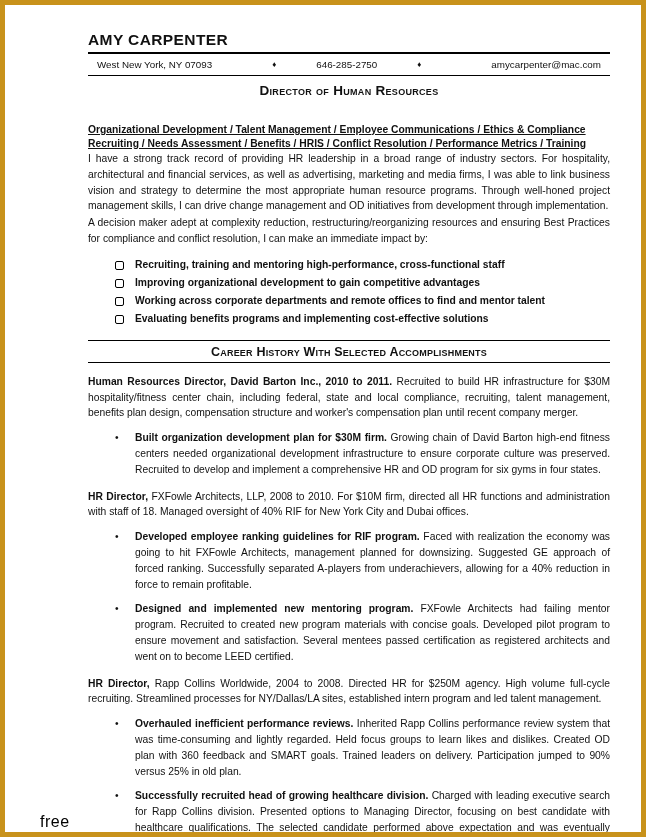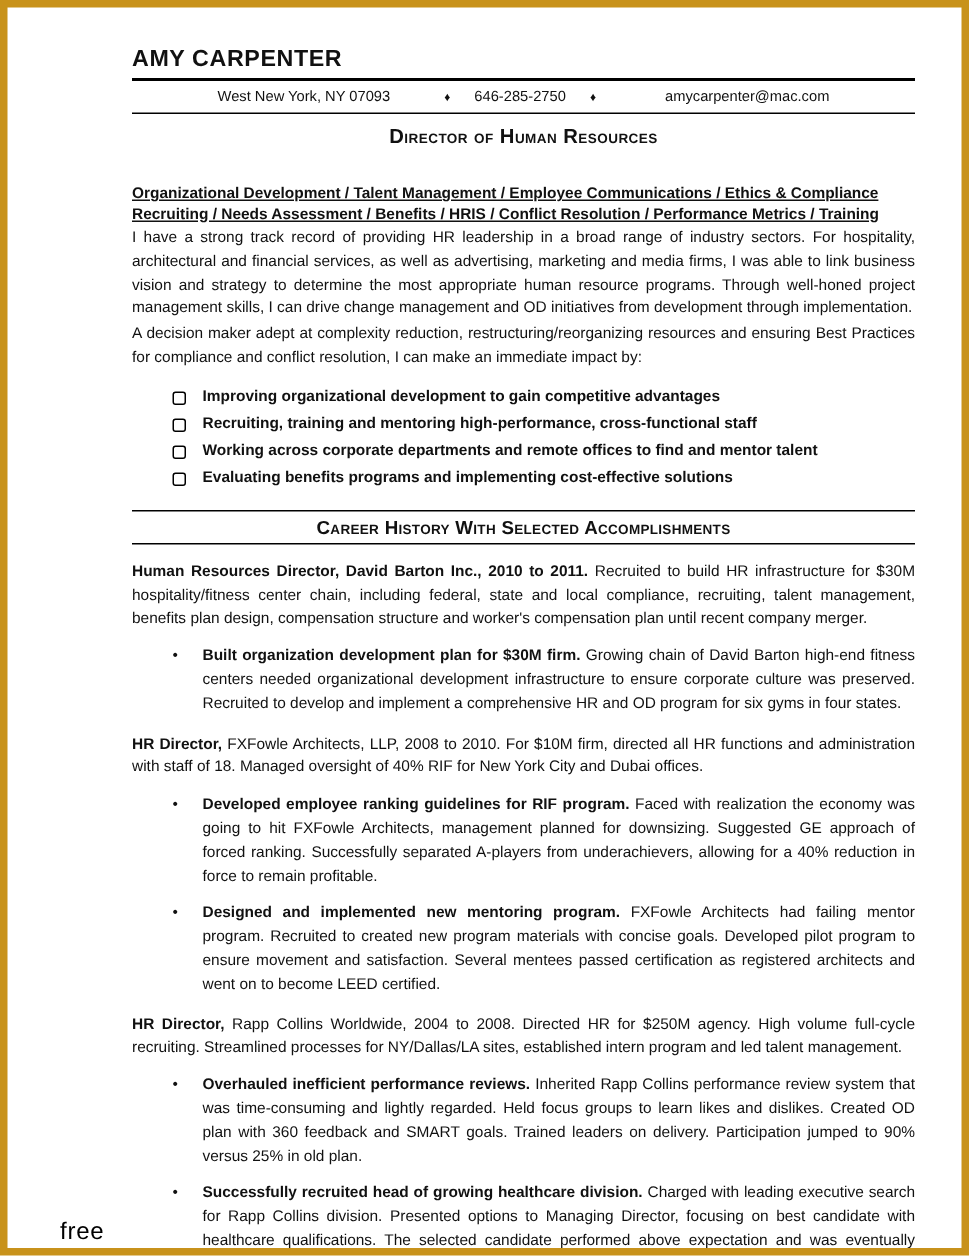--- a/index.html
+++ b/index.html
@@ -24,21 +24,21 @@
   
   .name {
     margin-top: 26px;
     font-size: 15.5px; font-weight: bold; letter-spacing: 0.4px;
   }
   .thick-rule { border-top: 2.5px solid #000; margin-top: 3px; }
   .thin-rule  { border-top: 1.2px solid #000; margin-top: 5px; }
   .contact {
     margin-top: 5px;
     font-size: 9.8px;
-    display: flex; justify-content: center; align-items: center;
+    display: flex; justify-content: center; align-items: center; gap: 24px;
   }
   .diamond { font-size: 8px; }
   .d1 { margin: 0 16px 0 36px; }
   .d2 { margin: 0 46px 0 16px; }
   .doc-title {
     margin-top: 7px;
     text-align: center;
     font-weight: bold;
     font-variant: small-caps;
     font-size: 13.5px;
@@ -127,25 +127,25 @@
       <div>Organizational Development / Talent Management / Employee Communications / Ethics &amp; Compliance</div>
       <div>Recruiting / Needs Assessment / Benefits / HRIS / Conflict Resolution / Performance Metrics / Training</div>
     </div>
 
     <div class="para">I have a strong track record of providing HR leadership in a broad range of industry sectors. For hospitality, architectural and financial services, as well as advertising, marketing and media firms, I was able to link business vision and strategy to determine the most appropriate human resource programs. Through well-honed project management skills, I can drive change management and OD initiatives from development through implementation.</div>
     <div class="para">A decision maker adept at complexity reduction, restructuring/reorganizing resources and ensuring Best Practices for compliance and conflict resolution, I can make an immediate impact by:</div>
 
     <div class="chk-list">
       <div class="chk-item">
         <span class="chk"></span>
-        <span>Improving organizational development to gain competitive advantages</span>
+        <span>Recruiting, training and mentoring high-performance, cross-functional staff</span>
       </div>
       <div class="chk-item">
         <span class="chk"></span>
-        <span>Recruiting, training and mentoring high-performance, cross-functional staff</span>
+        <span>Improving organizational development to gain competitive advantages</span>
       </div>
       <div class="chk-item">
         <span class="chk"></span>
         <span>Working across corporate departments and remote offices to find and mentor talent</span>
       </div>
       <div class="chk-item">
         <span class="chk"></span>
         <span>Evaluating benefits programs and implementing cost-effective solutions</span>
       </div>
     </div>

